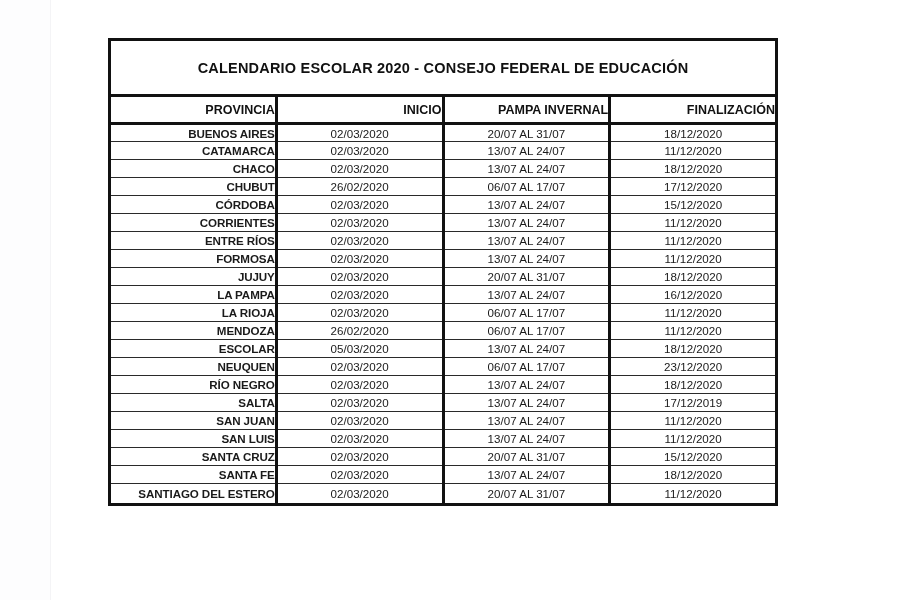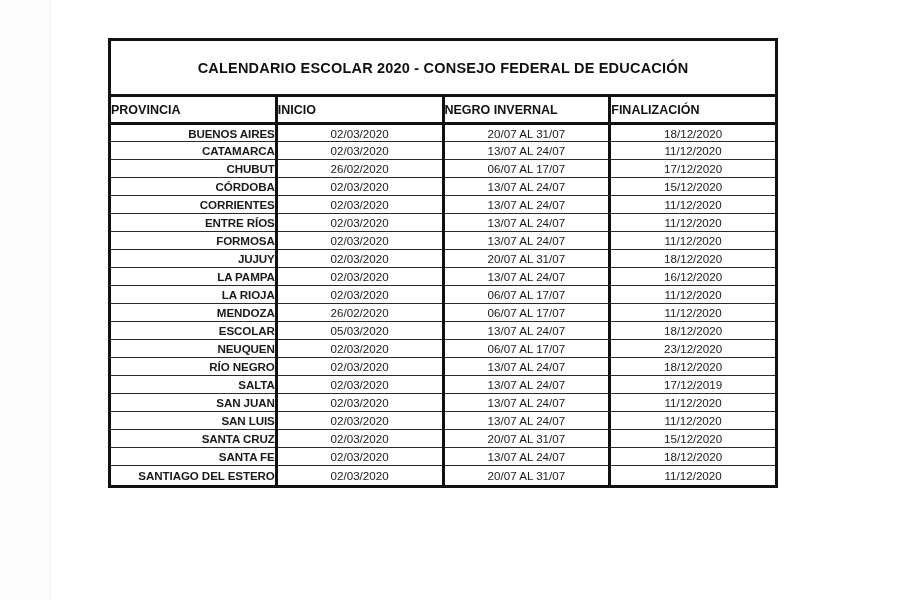--- a/index.html
+++ b/index.html
@@ -54,21 +54,21 @@
     font-weight: bold;
     letter-spacing: 0.2px;
     color: #111111;
   }
 
   
   .hdr th {
     height: 28px;
     border-bottom: 3px solid #111111;
     border-right: 3px solid #111111;
-    text-align: left;
+    text-align: right;
     vertical-align: middle;
     font-size: 12.5px;
     font-weight: bold;
     color: #111111;
   }
   .hdr th:last-child { border-right: none; }
 
   
   .doc-table tbody tr td {
     height: 18px;
@@ -101,38 +101,44 @@
   <div class="margin-rule"></div>
 
   <table class="doc-table">
     <thead>
       <tr>
         <td class="title-cell" colspan="4">CALENDARIO ESCOLAR 2020 - CONSEJO FEDERAL DE EDUCACIÓN</td>
       </tr>
       <tr class="hdr">
         <th style="width:182px;">PROVINCIA</th>
         <th style="width:132px;">INICIO</th>
-        <th style="width:193px;">NEGRO INVERNAL</th>
+        <th style="width:193px;">PAMPA INVERNAL</th>
         <th style="width:163px;">FINALIZACIÓN</th>
       </tr>
     </thead>
     <tbody id="table-body">
         <tr>
           <td class="c-prov">BUENOS AIRES</td>
           <td class="c-date">02/03/2020</td>
           <td class="c-date">20/07 AL 31/07</td>
           <td class="c-date">18/12/2020</td>
         </tr>
         <tr>
           <td class="c-prov">CATAMARCA</td>
           <td class="c-date">02/03/2020</td>
           <td class="c-date">13/07 AL 24/07</td>
           <td class="c-date">11/12/2020</td>
         </tr>
         <tr>
+          <td class="c-prov">CHACO</td>
+          <td class="c-date">02/03/2020</td>
+          <td class="c-date">13/07 AL 24/07</td>
+          <td class="c-date">18/12/2020</td>
+        </tr>
+        <tr>
           <td class="c-prov">CHUBUT</td>
           <td class="c-date">26/02/2020</td>
           <td class="c-date">06/07 AL 17/07</td>
           <td class="c-date">17/12/2020</td>
         </tr>
         <tr>
           <td class="c-prov">CÓRDOBA</td>
           <td class="c-date">02/03/2020</td>
           <td class="c-date">13/07 AL 24/07</td>
           <td class="c-date">15/12/2020</td>

